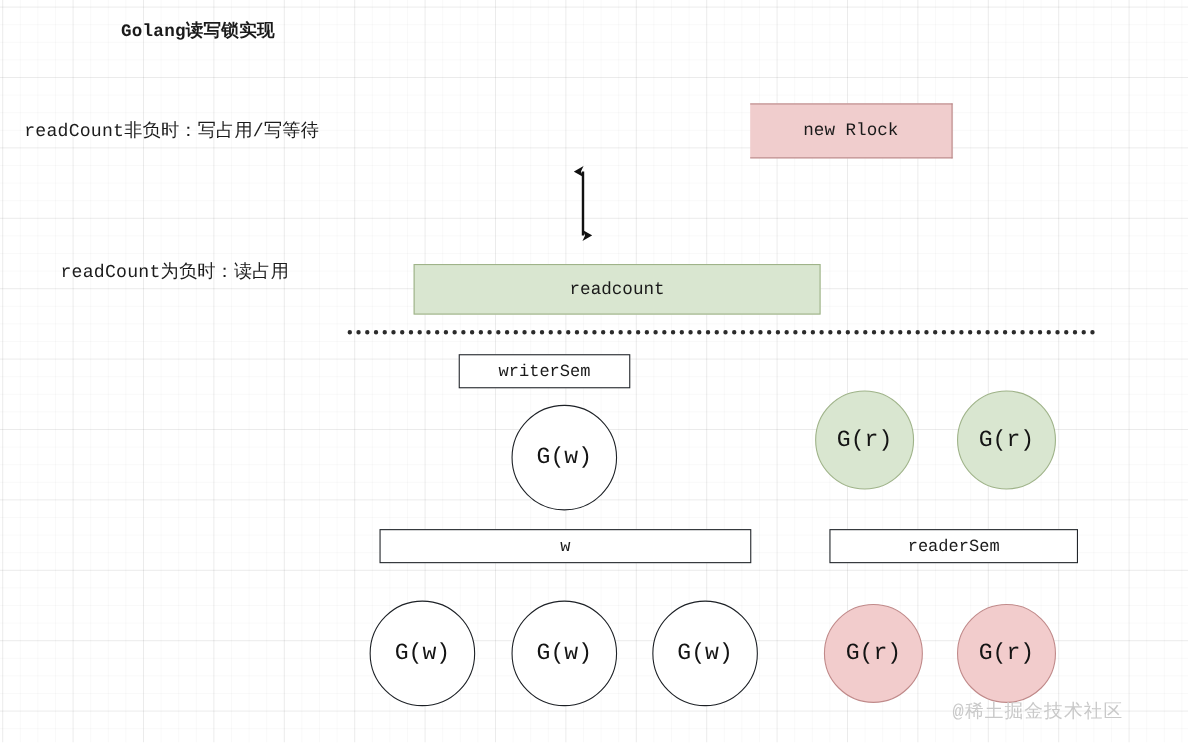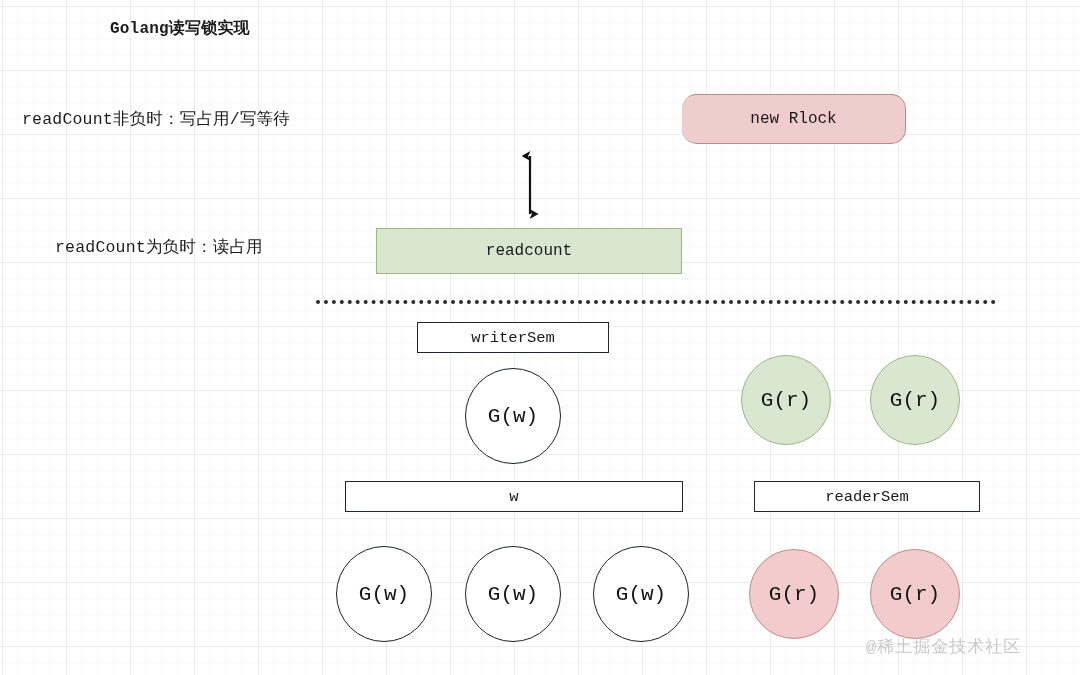--- a/index.html
+++ b/index.html
@@ -106,38 +106,38 @@
 </head>
 <body>
 
 <div id="canvas">
 
   <div class="diagram-title">Golang读写锁实现</div>
 
   <div class="side-label" style="left:22px; top:108px;">readCount非负时：写占用/写等待</div>
   <div class="side-label" style="left:55px; top:236px;">readCount为负时：读占用</div>
 
-  <div class="box pink" style="left:682px; top:94px; width:224px; height:50px;border-radius:15px;">new Rlock</div>
+  <div class="box pink" style="left:682px; top:94px; width:184px; height:50px;">new Rlock</div>
 
   <div class="double-arrow" style="left:512px; top:144px;">
     <svg width="36" height="82" viewBox="0 0 36 82" xmlns="http://www.w3.org/2000/svg">
       <defs>
         <marker id="arrowUp" markerWidth="10" markerHeight="9" refX="5" refY="8.5" orient="auto-start-reverse" markerUnits="userSpaceOnUse">
           <path d="M5,0 L10,9 L5,6.6 L0,9 Z" fill="#111111"></path>
         </marker>
       </defs>
       <line x1="18" y1="12" x2="18" y2="70" stroke="#111111" stroke-width="2.2" marker-start="url(#arrowUp)" marker-end="url(#arrowUp)"></line>
     </svg>
   </div>
 
-  <div class="box green" style="left:376px; top:228px; width:306px; height:46px;">readcount</div>
+  <div class="box green" style="left:376px; top:240px; width:370px; height:46px;">readcount</div>
 
   <div class="dotted-divider" style="left:316px; top:300px; width:680px;"></div>
 
-  <div class="box plain" style="left:417px; top:322px; width:192px; height:31px;">writerSem</div>
+  <div class="box plain" style="left:417px; top:322px; width:156px; height:31px;">writerSem</div>
 
   <div class="circle white" style="left:465px; top:368px; width:96px; height:96px;">G(w)</div>
 
   <div class="circle green" style="left:741px; top:355px; width:90px; height:90px;">G(r)</div>
   <div class="circle green" style="left:870px; top:355px; width:90px; height:90px;">G(r)</div>
 
   <div class="box plain" style="left:345px; top:481px; width:338px; height:31px;">w</div>
 
   <div class="box plain" style="left:754px; top:481px; width:226px; height:31px;">readerSem</div>
 

